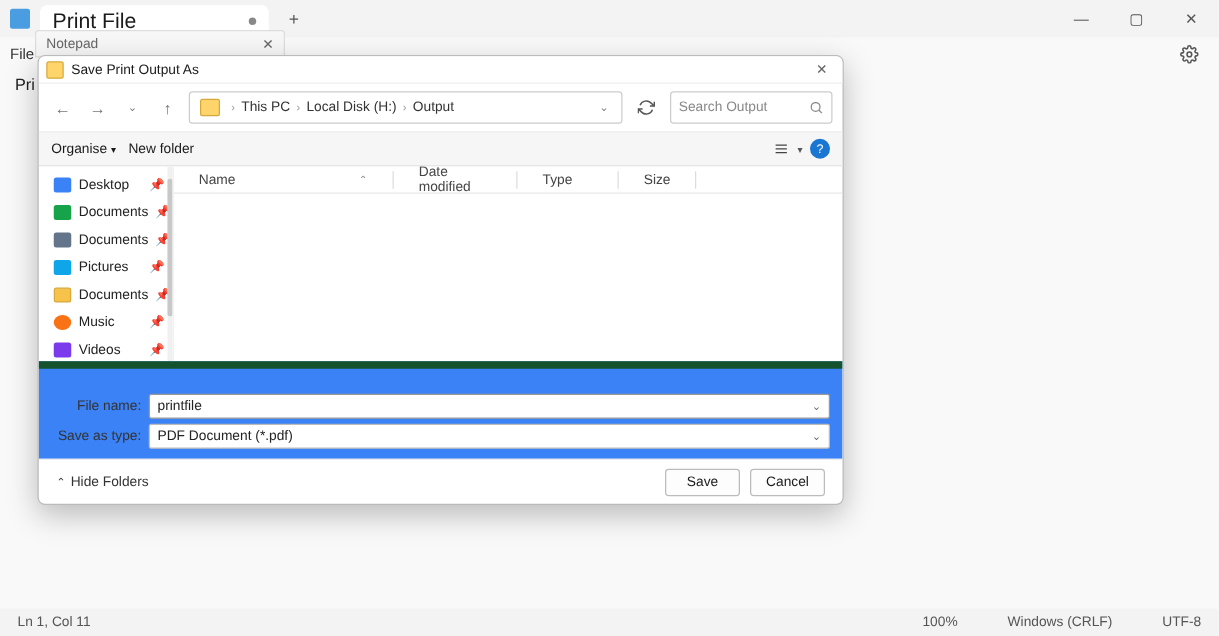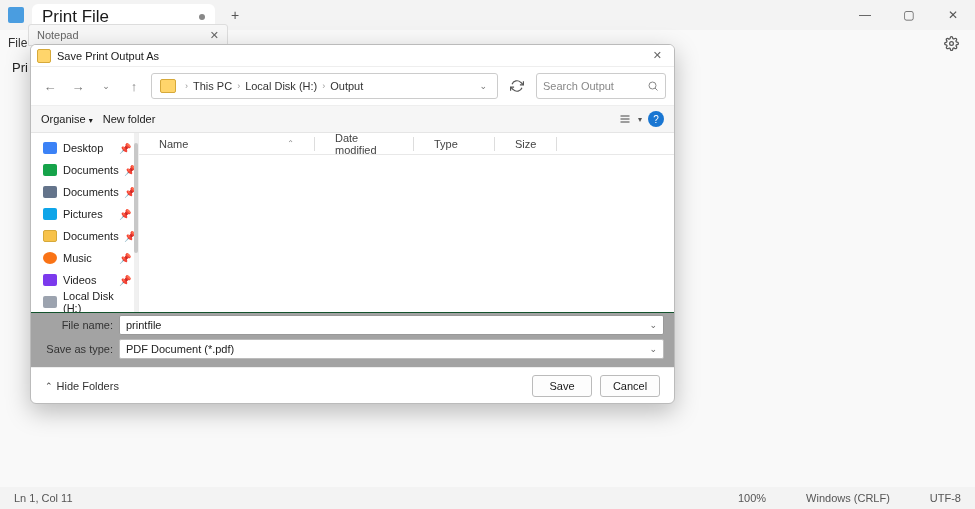--- a/index.html
+++ b/index.html
@@ -55,21 +55,21 @@
 .ic-music{background:#f97316;border-radius:50%;} .ic-video{background:#7c3aed;} .ic-disk{background:#9ca3af;}
 
 .filelist { flex: 1; display: flex; flex-direction: column; }
 .cols { height: 22px; border-bottom: 1px solid #e8e8e8; display: flex; align-items: center; font-size: 11px; color: #444; }
 .col { padding: 0 20px; }
 .c-name{flex:0 0 175px;display:flex;align-items:center;gap:8px;} .c-dm{flex:0 0 98px;} .c-type{flex:0 0 80px;} .c-size{flex:0 0 50px;}
 .col-sep{width:1px;height:14px;background:#ddd;}
 .sort-caret{font-size:8px;color:#888;}
 .empty-msg { text-align: center; color: #888; font-size: 11px; margin-top: 16px; }
 
-.dlg-bottom { border-top: 1px solid #14532d; padding: 2px 10px 4px; background:#a3a3a3; }
+.dlg-bottom { border-top: 6px solid #14532d; padding: 20px 10px 4px; background:#3b82f6; }
 .field-row { display: flex; align-items: center; margin-bottom: 4px; }
 .field-label { width: 78px; text-align: right; font-size: 11px; color: #333; padding-right: 6px; }
 .field-input { flex: 1; height: 20px; border: 1px solid #999; border-radius: 2px; padding: 0 6px; font-size: 11px; background:#fff; display:flex; align-items:center; justify-content:space-between; color:#222;}
 .field-input.sel { border-color:#bbb; }
 .drop-caret { color:#666; font-size:9px; }
 
 .dlg-footer { height: 36px; display: flex; align-items: center; padding: 0 14px; border-top: 1px solid #eee; }
 .hide-folders { display:flex; align-items:center; gap:4px; font-size:11px; color:#333; }
 .btns { margin-left:auto; display:flex; gap:8px; }
 .btn { width: 60px; height: 22px; border: 1px solid #bbb; border-radius: 3px; background:#fdfdfd; font-size:11px; display:flex;align-items:center;justify-content:center; }

